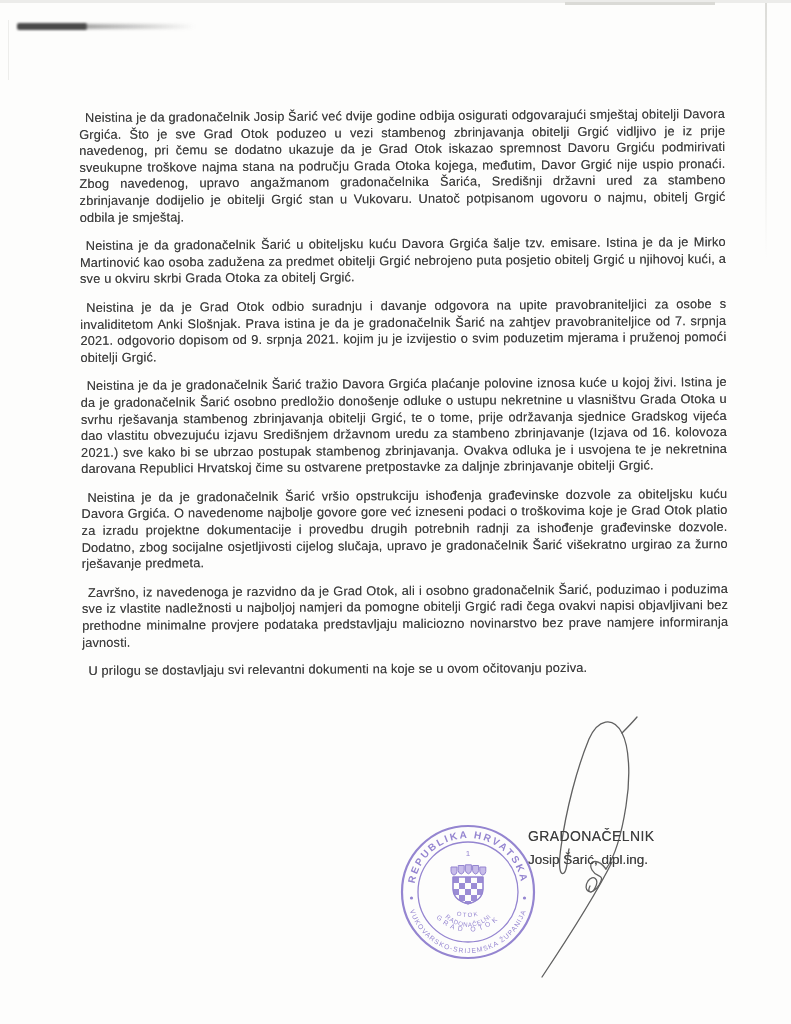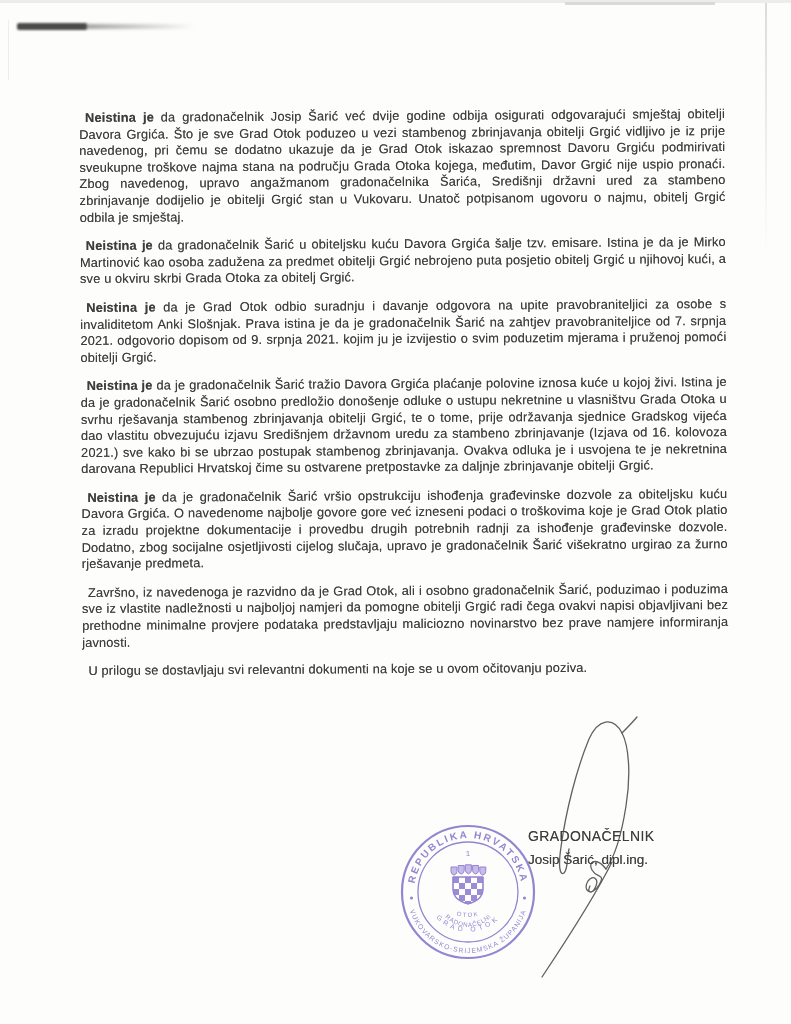--- a/index.html
+++ b/index.html
@@ -21,21 +21,21 @@
 
   
   .doc{
     position:absolute;left:79px;top:110px;width:646px;
     transform:rotate(-0.35deg);transform-origin:left top;
     color:#3d3d3d;font-size:12.8px;line-height:16.6px;
     letter-spacing:.15px;
     text-shadow:0 0 .5px rgba(70,70,70,.7);
   }
   .doc p{margin:0 0 12px 0;text-align:justify;text-indent:6px;}
-  .doc b{font-weight:bold;}
+  .doc b{font-weight:normal;}
 
   
   .sig-block{
     position:absolute;left:528px;top:828px;color:#3d3d3d;
     text-shadow:0 0 .5px rgba(70,70,70,.7);
   }
   .sig-title{font-size:14px;letter-spacing:.4px;}
   .sig-name{font-size:13.5px;margin-top:8px;}
 
   .stamp-svg{position:absolute;left:398px;top:822px;width:140px;height:140px;

